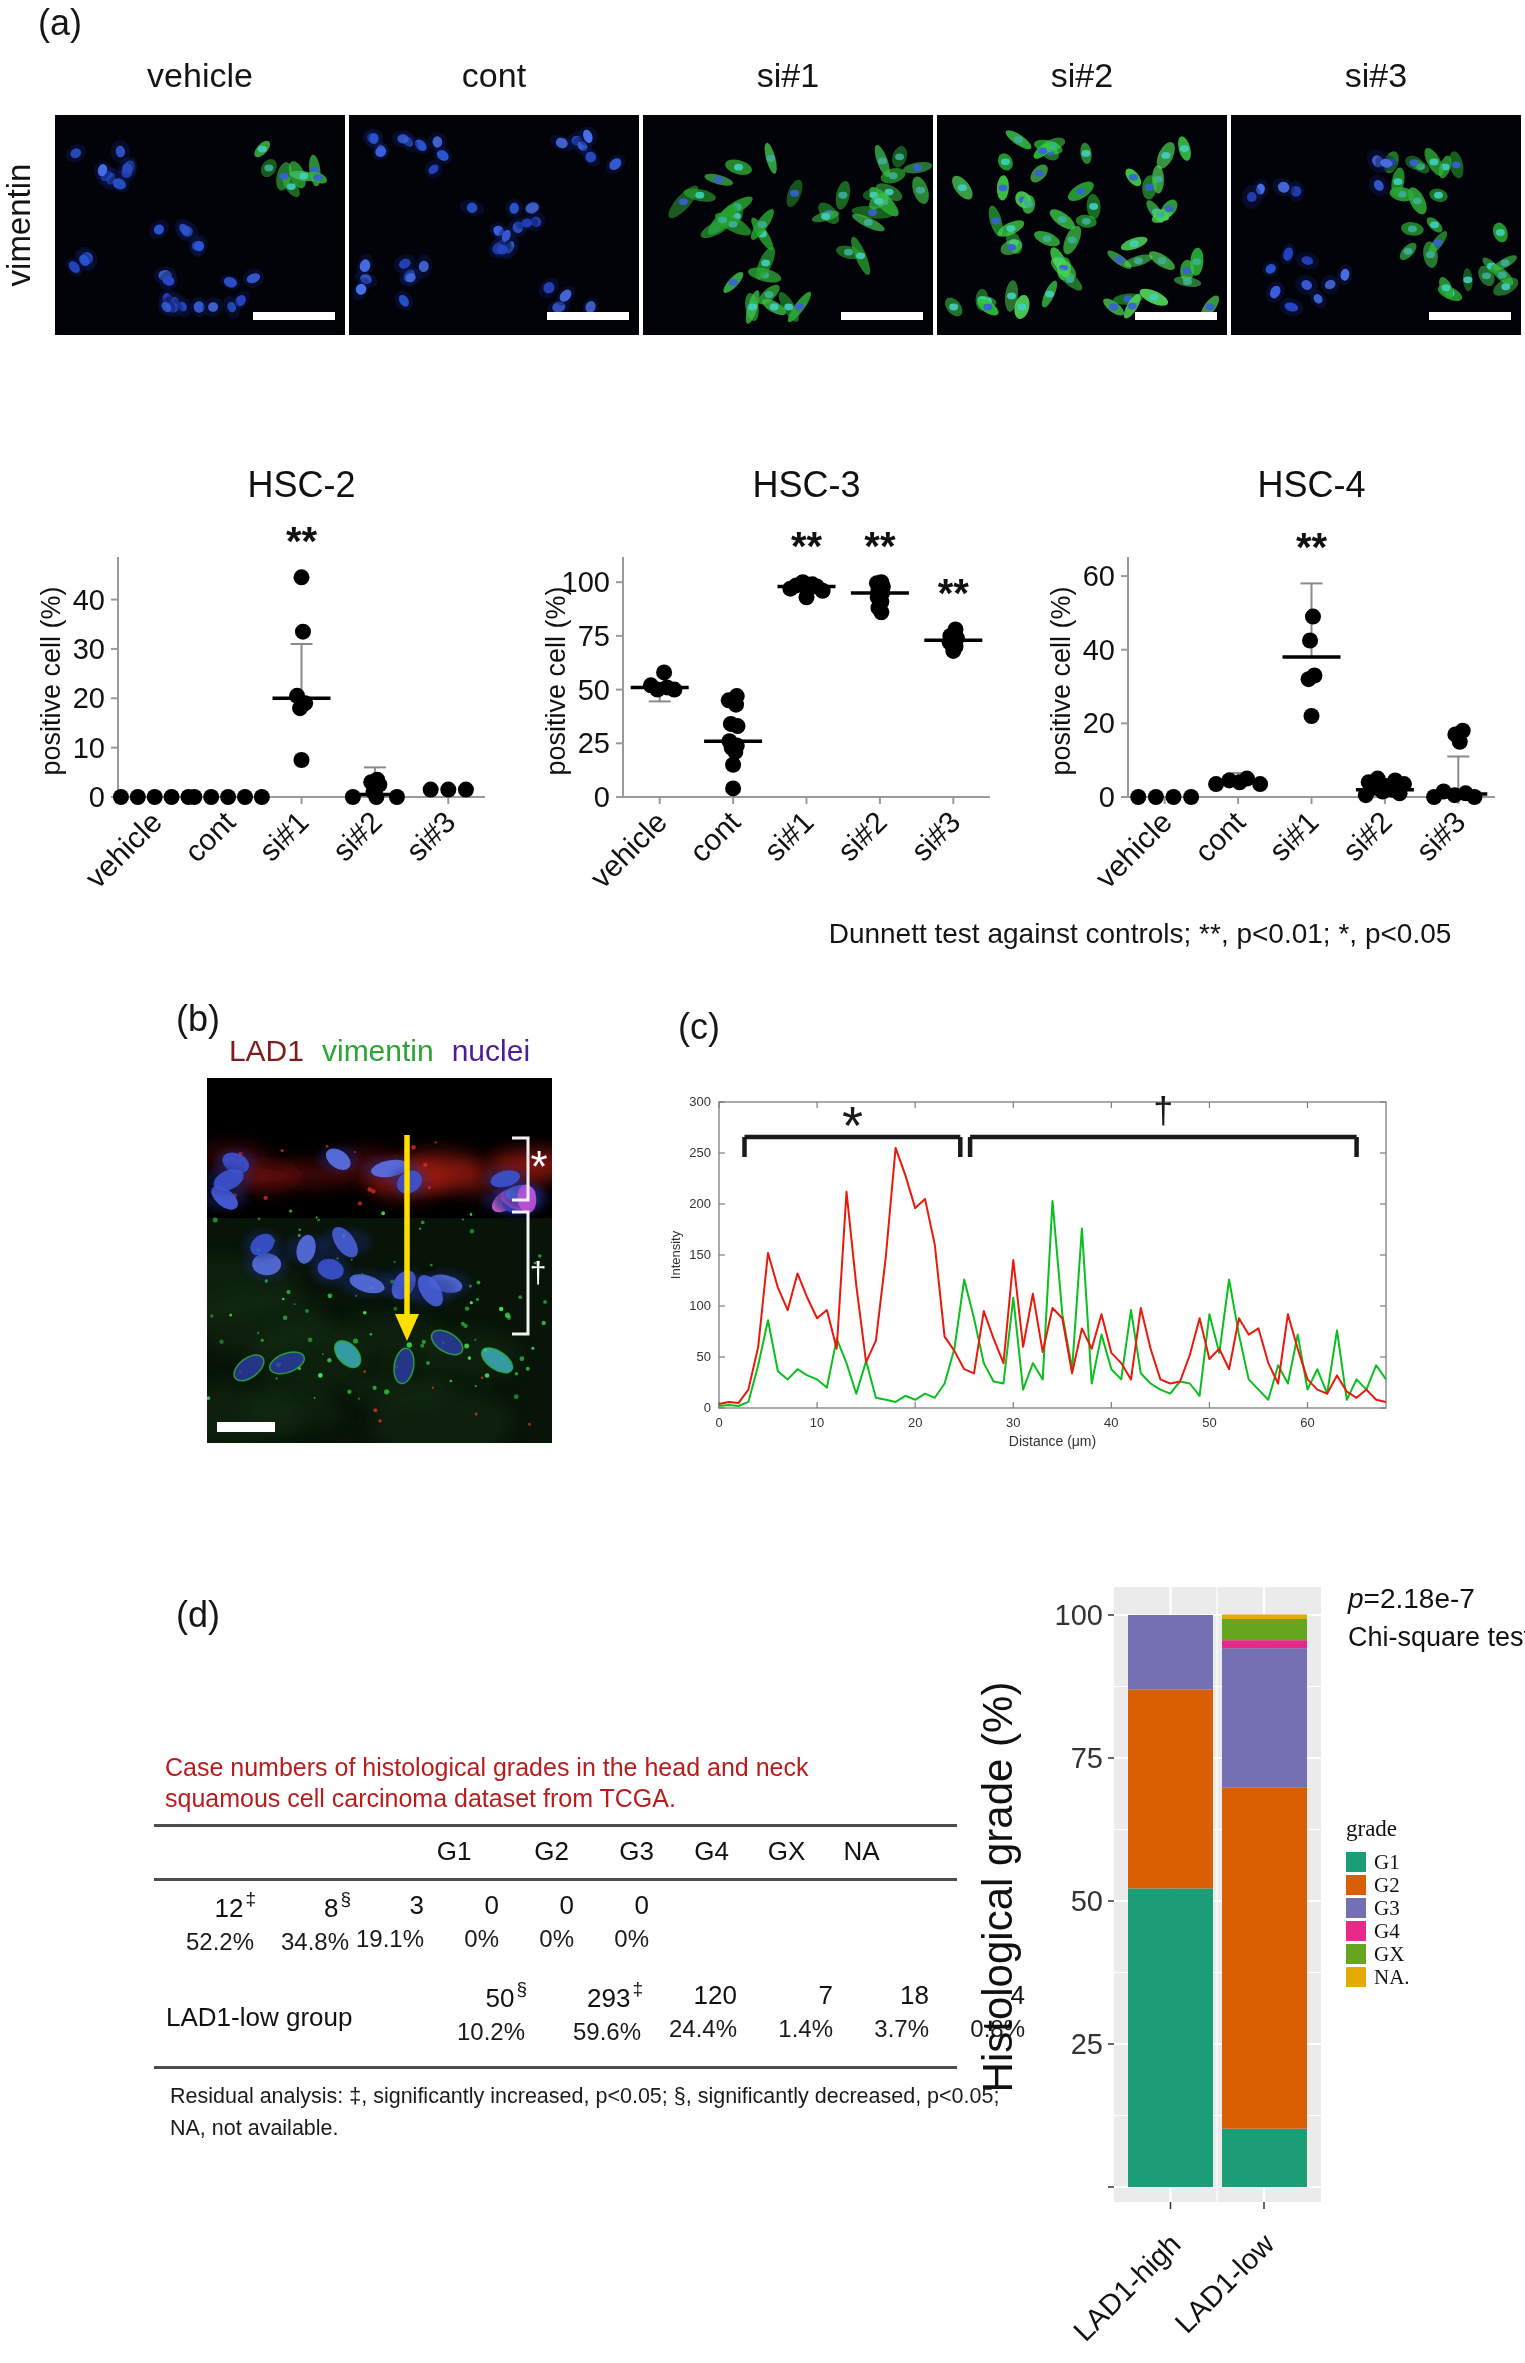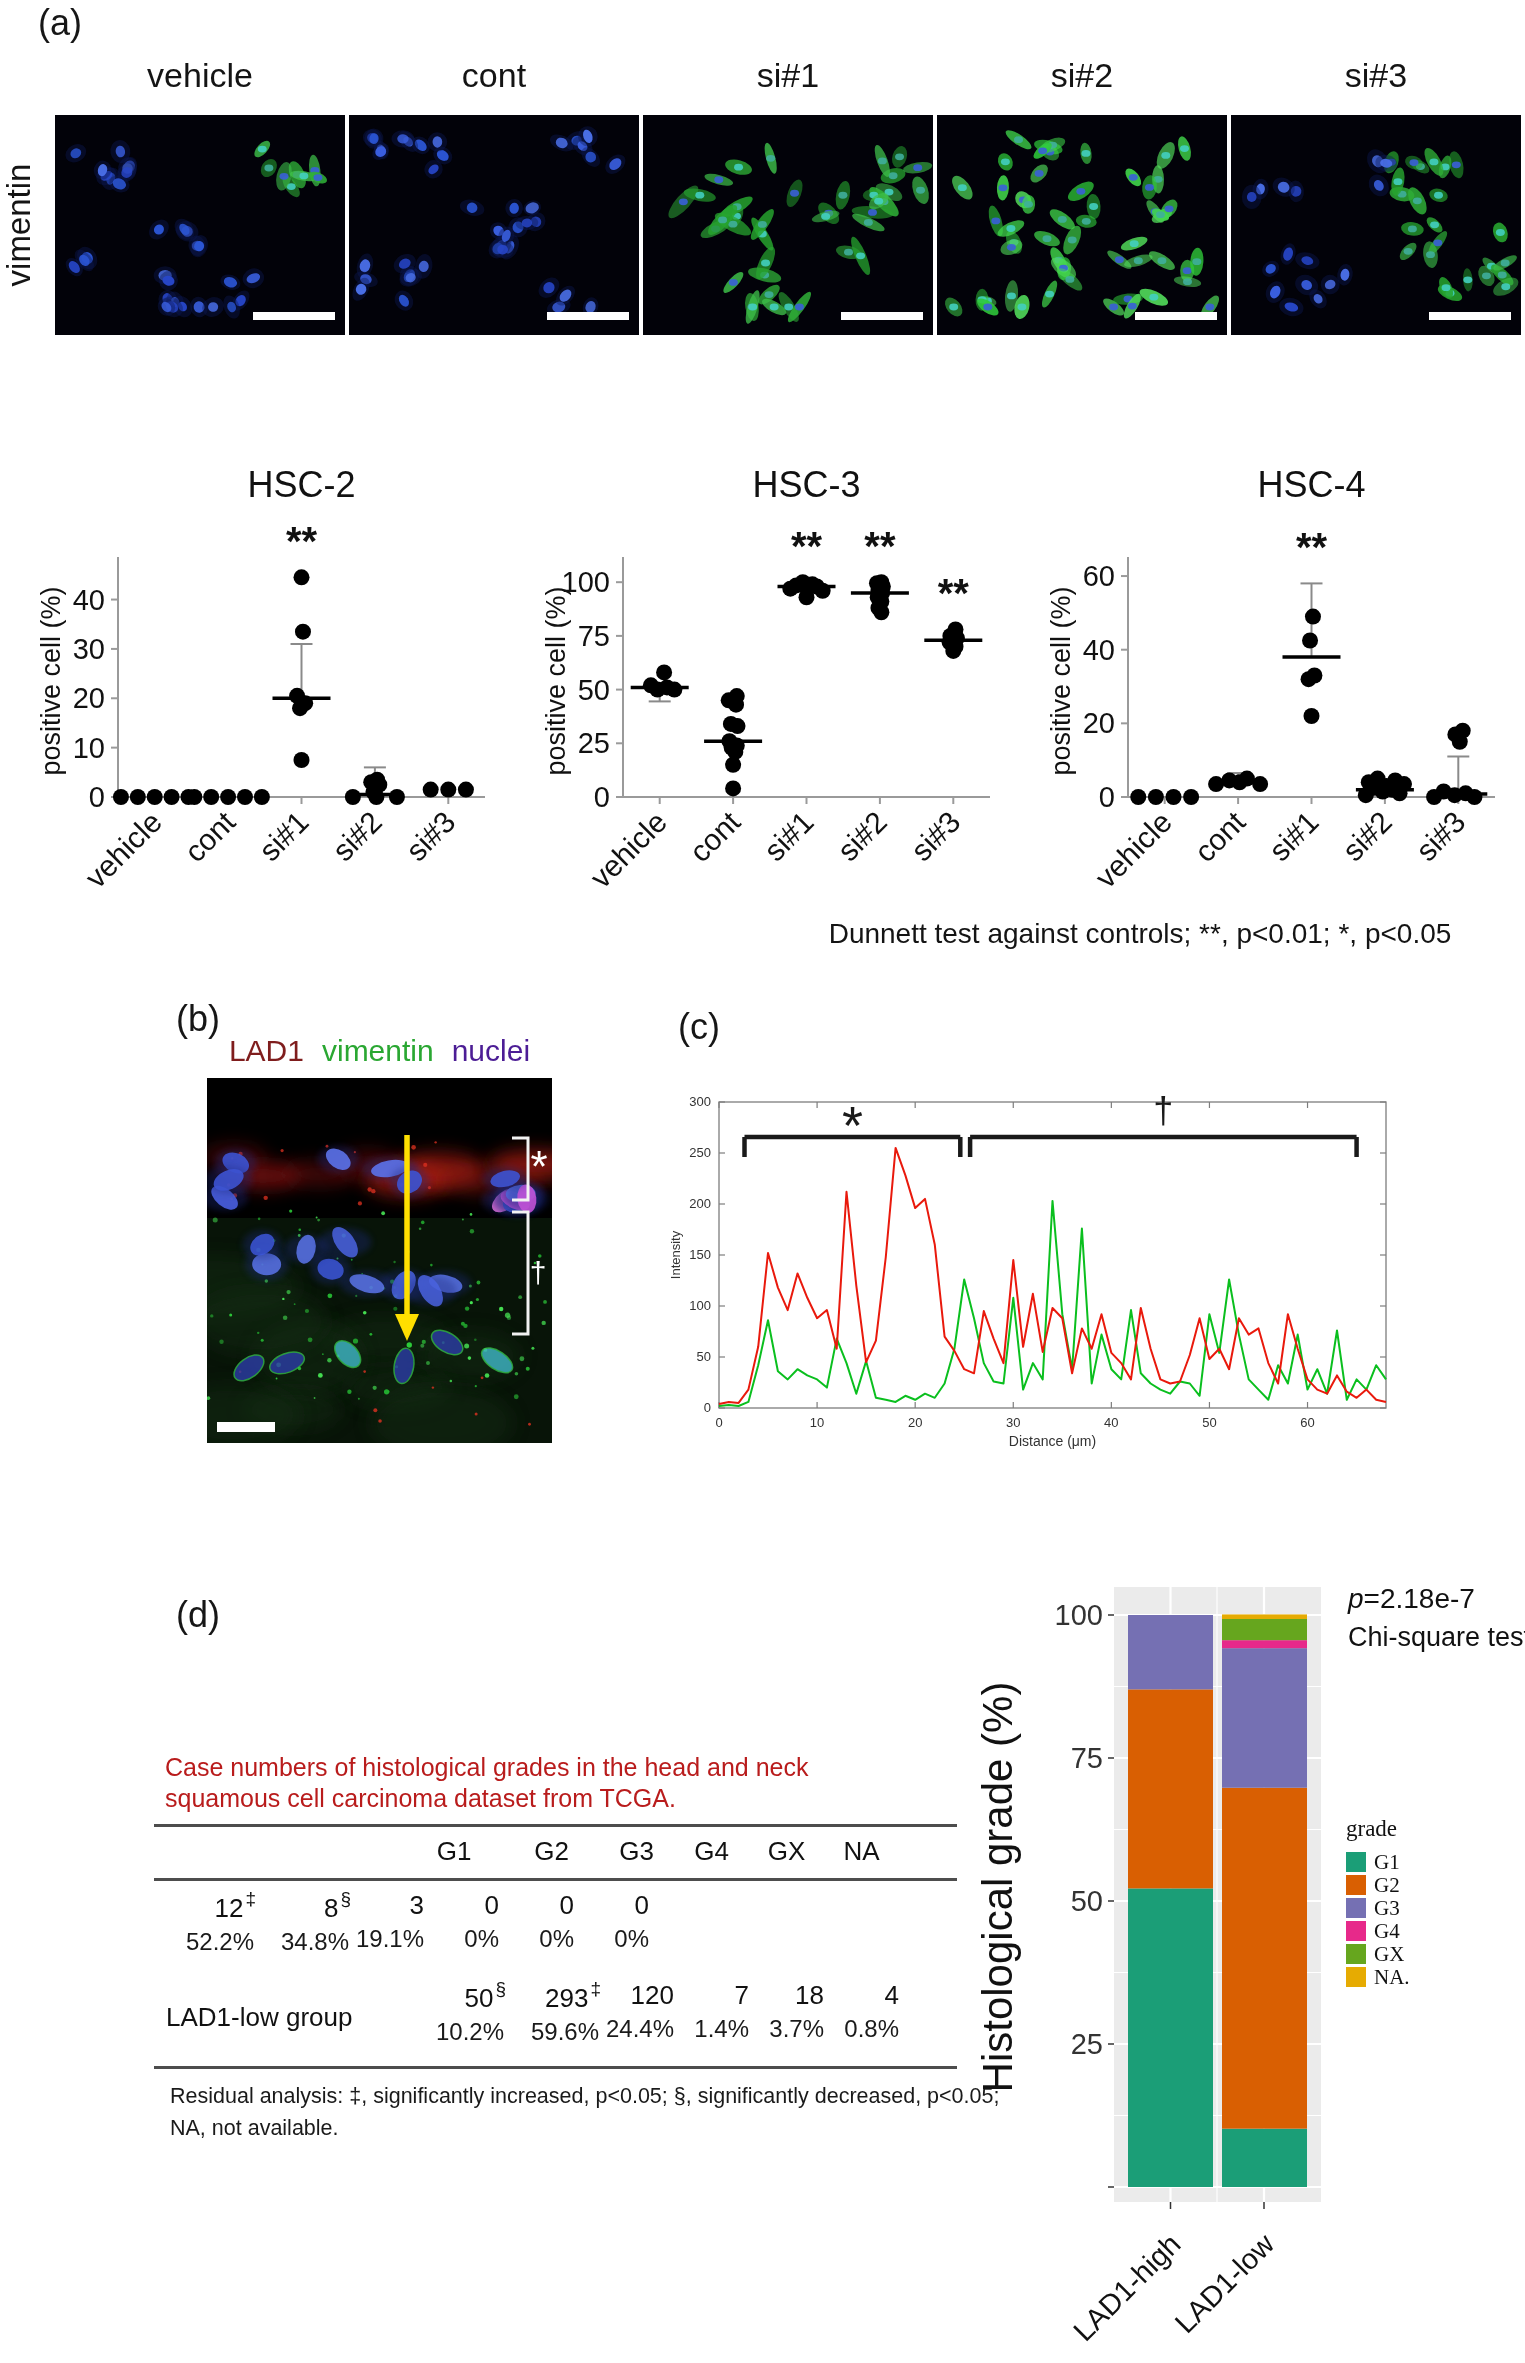--- a/index.html
+++ b/index.html
@@ -987,21 +987,21 @@
         </div>
         <div class="tcell" style="width: 75px;">
           <div class="n">0</div>
           <div class="p">0%</div>
         </div>
         <div class="tcell" style="width: 75px;">
           <div class="n">0</div>
           <div class="p">0%</div>
         </div>
       </div>
-      <div class="trow" style="top: 156px;">
+      <div class="trow" style="top: 156px; gap: 21px;">
         <div style="width: 250px; font-size: 26px; text-align: left; padding-left: 12px; box-sizing: border-box; padding-top: 22px;">LAD1-low group</div>
         <div class="tcell" style="width: 100px;">
           <div class="n">50<sup>§</sup></div>
           <div class="p">10.2%</div>
         </div>
         <div class="tcell" style="width: 95px;">
           <div class="n">293<sup>‡</sup></div>
           <div class="p">59.6%</div>
         </div>
         <div class="tcell" style="width: 75px;">

